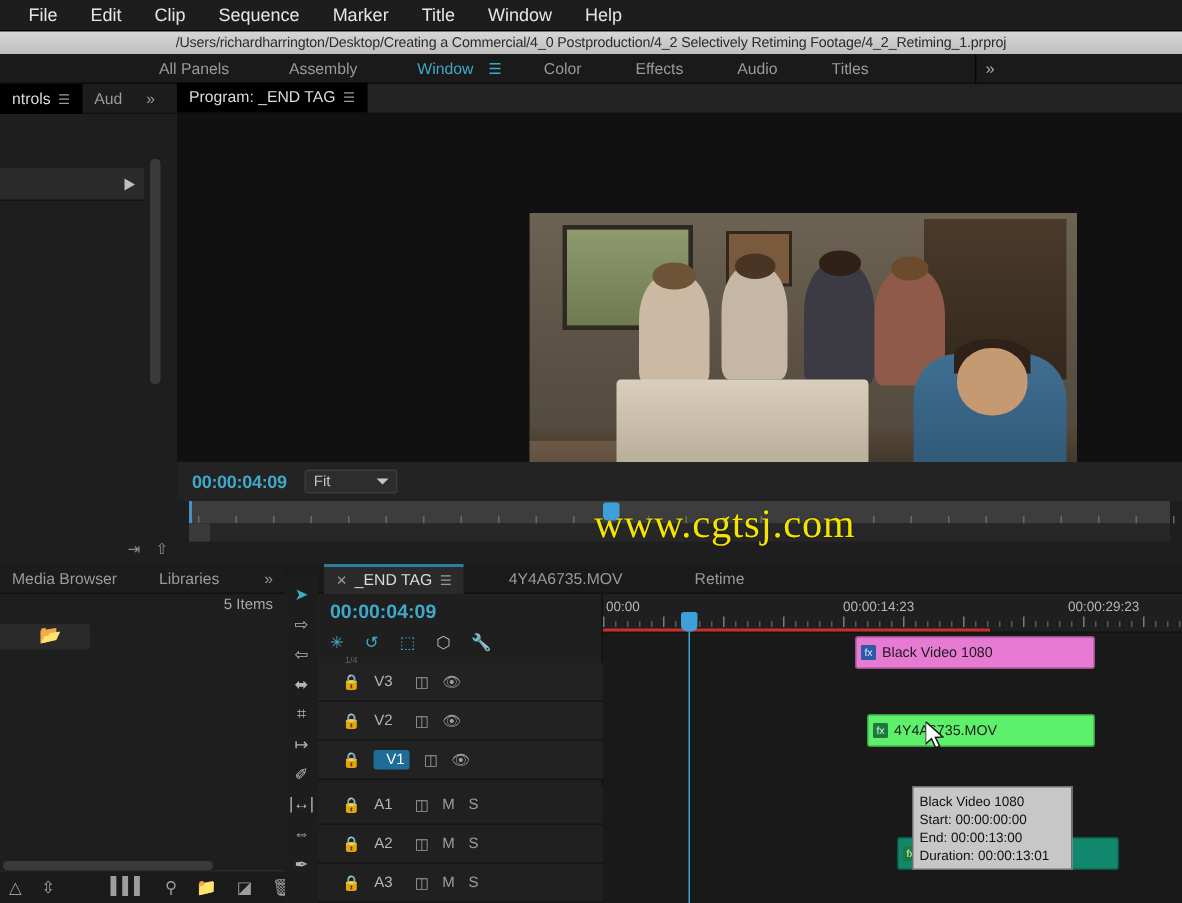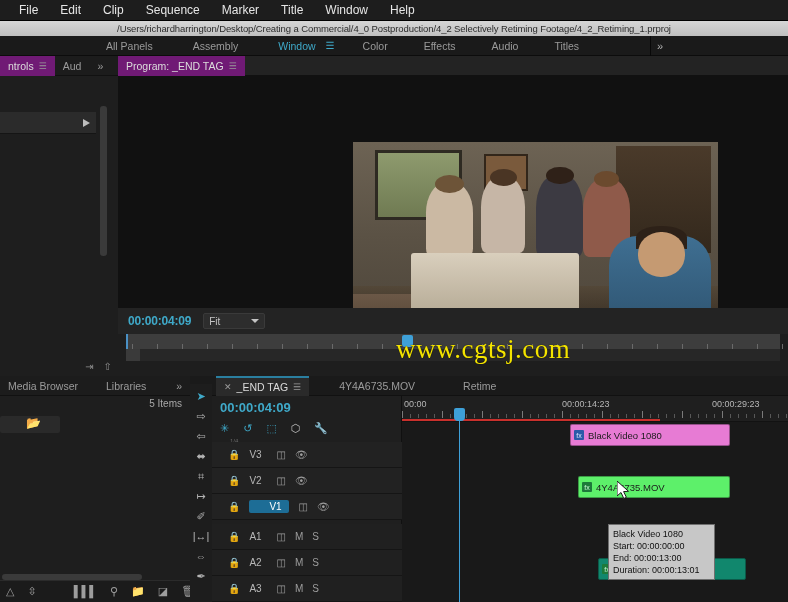--- a/index.html
+++ b/index.html
@@ -59,21 +59,21 @@
   
   .panel { position: absolute; background: #232323; }
   .panel-tabs {
     height: 20px; background: #1f1f1f; display: flex; align-items: center;
     border-bottom: 1px solid #111;
   }
   .ptab {
     font-size: 10.5px; color: #9b9b9b; height: 20px; line-height: 20px;
     padding: 0 8px; white-space: nowrap; display: flex; align-items: center;
   }
-  .ptab.active { color: #dcdcdc; background: #701a75; }
+  .ptab.active { color: #dcdcdc; background: #000000; }
   .ptab.sel-underline { border-top: 2px solid #2a7fa0; background: #2a2a2a; }
   .hamb { font-size: 9px; color: #9b9b9b; margin-left: 5px; }
   .closex { font-size: 9px; color: #9b9b9b; margin-right: 5px; }
 
   
   #left-top { top: 56px; left: 0; width: 118px; height: 320px; background: #232323; }
   #left-top .panel-tabs { background: #1c1c1c; }
   #left-top .body { background: #1e1e1e; height: 300px; position: relative; }
   .lt-row {
     position: absolute; top: 36px; left: 0; width: 96px; height: 22px;
@@ -89,21 +89,21 @@
     position: absolute; top: 30px; left: 100px; width: 7px; height: 150px;
     background: #3a3a3a; border-radius: 3px;
   }
   .lt-bottom-icons {
     position: absolute; bottom: 4px; right: 6px; display: flex; gap: 10px;
   }
   .mini-ico { font-size: 10px; color: #8d8d8d; }
 
   
   #program { top: 56px; left: 118px; width: 670px; height: 320px; background: #1e1e1e; }
-  #program .panel-tabs { background: #232323; }
+  #program .panel-tabs { background: #232323; align-items: flex-end; }
   .prog-stage {
     position: absolute; top: 20px; left: 0; width: 670px; height: 232px;
     background: #111;
   }
   .video-frame {
     position: absolute; left: 235px; top: 66px; width: 365px; height: 205px;
     background: #3c3126; overflow: hidden;
   }
   
   .vf-wall { position:absolute; inset:0; background:linear-gradient(#6d6354 0%, #5b5245 45%, #4b4338 100%); }
@@ -235,21 +235,21 @@
   .trk {
     position: absolute; left: 0; width: 190px; height: 26px;
     border-bottom: 1px solid #151515; display: flex; align-items: center;
     gap: 9px; padding-left: 16px; background: #222;
   }
   .trk.audio { background: #202020; }
   .lock { font-size: 10px; color: #9d9d9d; }
   .trkname { font-size: 10px; color: #b7b7b7; width: 18px; }
   .trkname.sel {
     background: #1d6d96; color: #fff; text-align: center; border-radius: 2px;
-    padding: 1px 20px; width: 24px;
+    padding: 1px 8px; width: 24px;
   }
   .trkico { font-size: 10px; color: #9d9d9d; }
   .tl-canvas {
     position: absolute; top: 20px; left: 212px; width: 386px; height: 206px;
     background: #191919; overflow: hidden;
   }
   .ruler {
     position: absolute; top: 0; left: 0; width: 386px; height: 26px;
     background: #1f1f1f; border-bottom: 1px solid #121212;
   }

